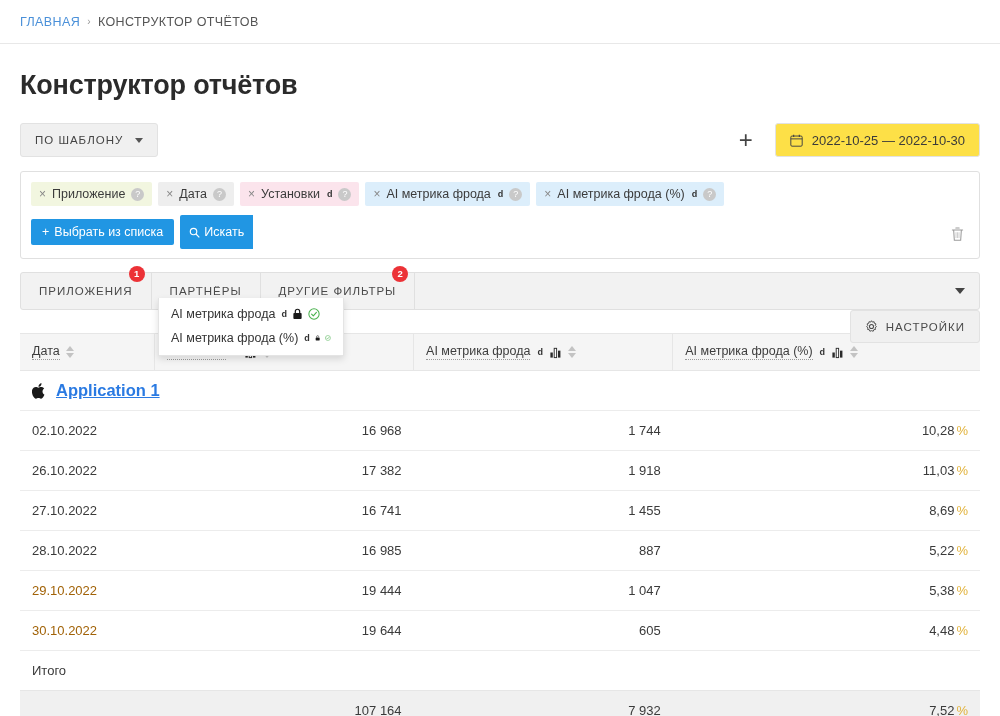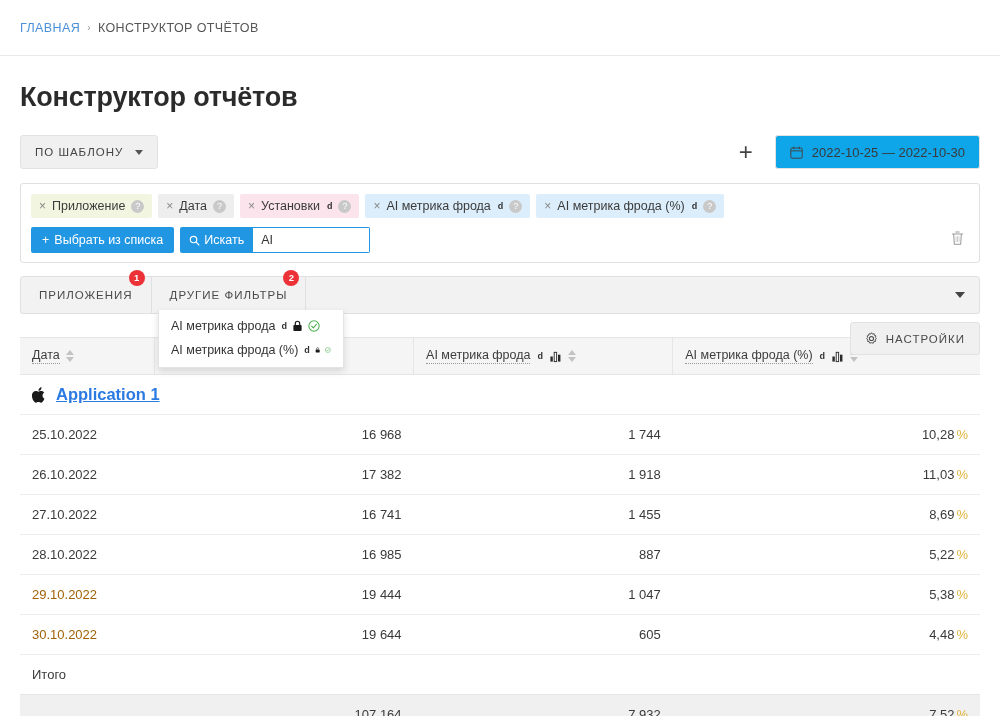--- a/index.html
+++ b/index.html
@@ -7,21 +7,21 @@
     margin: 0; padding: 0;
     width: 1000px; height: 716px;
     background: #ffffff;
     font-family: "Liberation Sans", "DejaVu Sans", sans-serif;
     color: #333;
     overflow: hidden;
   }
 
   
   .breadcrumb {
-    height: 56px;
+    height: 44px;
     display: flex;
     align-items: center;
     padding: 0 20px;
     border-bottom: 1px solid #e8e8e8;
     font-size: 12.5px;
     letter-spacing: .4px;
   }
   .bc-link { color: #4a90d9; text-decoration: none; }
   .bc-sep { color: #999; margin: 0 7px; font-size: 10px; }
   .bc-cur { color: #555; }
@@ -73,21 +73,21 @@
   .date-range {
     border: 1px solid #e2e2e2;
     border-radius: 3px;
     height: 34px;
     padding: 8px 14px;
     display: inline-flex;
     align-items: center;
     gap: 9px;
     font-size: 13px;
     color: #3a3a3a;
-    background: #0ea5e9;
+    background: #fde047;
     cursor: pointer;
   }
 
   
   .filter-panel {
     margin-top: 14px;
     border: 1px solid #e0e0e0;
     border-radius: 3px;
     background: #fff;
     padding: 10px 10px 9px 10px;
@@ -131,21 +131,21 @@
     border-radius: 2px;
     display: inline-flex;
     align-items: center;
     gap: 5px;
     cursor: pointer;
     font-family: inherit;
   }
   .search-wrap { display: flex; align-items: stretch; }
   .search-lbl {
     background: #2196e3; color: #fff;
-    height: 26px; padding: 0 9px;
+    height: 34px; padding: 0 9px;
     font-size: 12.5px;
     display: inline-flex; align-items: center; gap: 4px;
     border-radius: 2px 0 0 2px;
     cursor: pointer;
   }
   .search-inp {
     width: 117px; height: 26px;
     border: 1px solid #2196e3; border-left: none;
     border-radius: 0 2px 2px 0;
     font-size: 12.5px;
@@ -365,36 +365,38 @@
         <span>Выбрать из списка</span>
       </button>
       <div class="search-wrap">
         <span class="search-lbl">
           <svg width="11" height="11" viewBox="0 0 16 16">
             <circle cx="6.6" cy="6.6" r="4.7" fill="none" stroke="#fff" stroke-width="1.7"></circle>
             <line x1="10.2" y1="10.2" x2="15" y2="15" stroke="#fff" stroke-width="1.7"></line>
           </svg>
           <span>Искать</span>
         </span>
-        <input class="search-inp" type="text" value="AI" style="">
       </div>
     </div>
 
     <span class="trash">
       <svg width="15" height="16" viewBox="0 0 16 17">
         <path d="M2.5 4.2h11M6.2 2.2h3.6M3.9 4.2l.7 11h6.8l.7-11" fill="none" stroke="#9a9a9a" stroke-width="1.1" stroke-linecap="round"></path>
         <path d="M6.4 6.6v6.2M8 6.6v6.2M9.6 6.6v6.2" stroke="#c6c6c6" stroke-width=".9"></path>
       </svg>
     </span>
   </div>
 
   <div class="tabs" id="tabsRow">
     <div class="tab">
         <span>ПРИЛОЖЕНИЯ</span>
         <span class="badge">1</span>
+      </div>
+      <div class="tab">
+        <span>ПАРТНЁРЫ</span>
       </div>
       <div class="tab">
         <span>ДРУГИЕ ФИЛЬТРЫ</span>
         <span class="badge">2</span>
       </div>
   <span class="tabs-caret"></span>
     </div>
 
   <div class="settings-btn">
     <svg width="13" height="13" viewBox="0 0 16 16">
@@ -496,21 +498,21 @@
           <span class="app-cell">
             <svg width="15" height="18" viewBox="0 0 16 19">
               <path d="M11.2 10.1c0-2.1 1.7-3.1 1.8-3.2-1-1.4-2.5-1.6-3.05-1.65-1.3-.13-2.53.76-3.19.76-.66 0-1.67-.74-2.74-.72C2.6 5.31 1.3 6.1.6 7.35c-1.45 2.5-.37 6.22 1.04 8.26.69.99 1.51 2.11 2.59 2.07 1.04-.04 1.43-.67 2.69-.67s1.61.67 2.71.65c1.12-.02 1.83-1.01 2.51-2.01.79-1.15 1.12-2.27 1.14-2.33-.02-.01-2.18-.84-2.08-3.22z" fill="#1a1a1a"></path>
               <path d="M9.35 3.88c.57-.7.96-1.66.85-2.63-.82.03-1.82.55-2.41 1.24-.53.61-.99 1.6-.87 2.54.92.07 1.86-.46 2.43-1.15z" fill="#1a1a1a"></path>
             </svg>
             <span class="app-link">Application 1</span>
           </span>
         </td>
       </tr>
     <tr>
-          <td class="">25.10.2022</td>
+          <td class="">02.10.2022</td>
           <td class="num">16 968</td>
           <td class="num">1 744</td>
           <td class="num"><span>10,28</span><span class="pct">%</span></td>
         </tr>
         <tr>
           <td class="">26.10.2022</td>
           <td class="num">17 382</td>
           <td class="num">1 918</td>
           <td class="num"><span>11,03</span><span class="pct">%</span></td>
         </tr>

